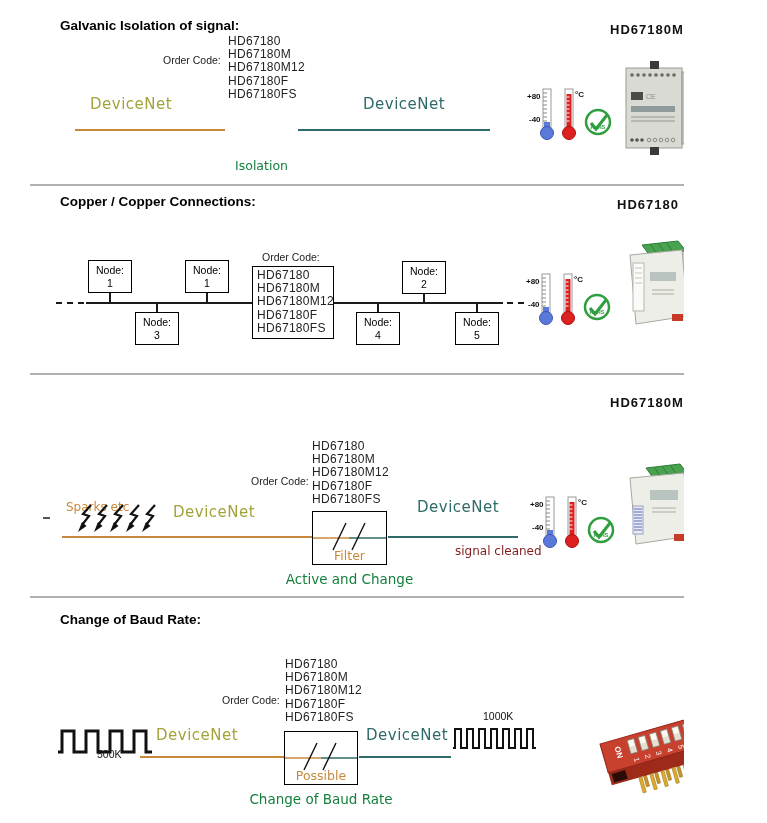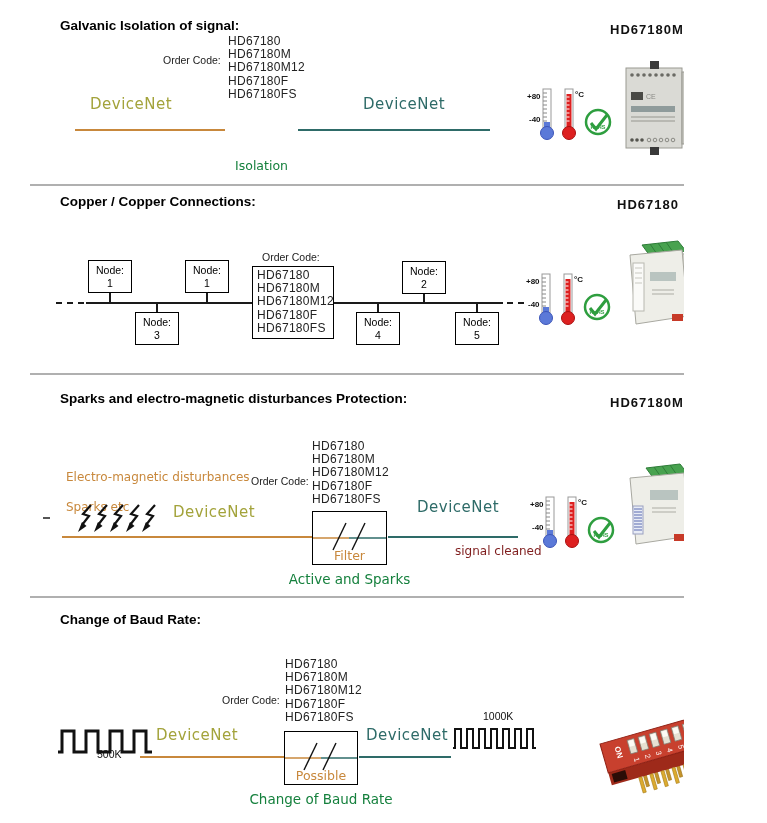--- a/index.html
+++ b/index.html
@@ -189,24 +189,22 @@
     <polygon points="10,17 62,12 68,78 16,86" fill="#eeeee8" stroke="#a8a8a0"></polygon>
     <rect x="13" y="25" width="11" height="48" fill="#fafaf8" stroke="#b8b8b0"></rect>
     <path d="M15 30h7 M15 35h7 M15 40h7 M15 45h7" stroke="#c8c8c0" stroke-width="1" fill="none"></path>
     <rect x="30" y="34" width="26" height="9" fill="#b9c4c0"></rect>
     <path d="M32 52h22 M32 56h22" stroke="#c2c2ba" stroke-width="1.5" fill="none"></path>
     <rect x="52" y="76" width="11" height="7" fill="#c73a28"></rect>
   </svg>
 
   <div class="abs sep" style="left:30px; top:373px; width:723px;"></div>
 
-  <div class="abs h" style="left:60px; top:391px;">Sparks and  electro-magnetic disturbances Protection:</div>
   <div class="abs pcode" style="left:610px; top:395px;">HD67180M12</div>
 
-  <div class="abs otext" style="left:66px; top:470px;">Electro-magnetic disturbances</div>
   <div class="abs otext" style="left:66px; top:500px;">Sparks etc</div>
 
   <div class="abs" style="left:43px; top:517px; width:7px; height:2px; background:#555;"></div>
 
   <svg class="abs" style="left:78px; top:503px;" width="84" height="32" viewBox="0 0 84 32">
     <g stroke="#111" stroke-width="2.2" fill="none">
       <path d="M13 2 L5 11 L11 13 L4 22"></path>
       <path d="M29 2 L21 11 L27 13 L20 22"></path>
       <path d="M45 2 L37 11 L43 13 L36 22"></path>
       <path d="M61 2 L53 11 L59 13 L52 22"></path>
@@ -237,21 +235,21 @@
 
   <div class="abs dbox" style="left:312px; top:511px; width:75px; height:54px;">
     <svg width="73" height="52" viewBox="0 0 73 52">
       <line x1="0" y1="26" x2="36" y2="26" stroke="#c8883c" stroke-width="1.6"></line>
       <line x1="36" y1="26" x2="73" y2="26" stroke="#2e6b68" stroke-width="1.6"></line>
       <line x1="20" y1="38" x2="33" y2="11" stroke="#111" stroke-width="1.4"></line>
       <line x1="39" y1="38" x2="52" y2="11" stroke="#111" stroke-width="1.4"></line>
     </svg>
     <div class="boxlabel">Filter</div>
   </div>
-  <div class="abs caption" style="left:282px; top:571px; width:135px;">Active and Sparks</div>
+  <div class="abs caption" style="left:282px; top:571px; width:135px;">Active and Change</div>
 
   <div class="abs dnet tealc" style="left:417px; top:498px;">DeviceNet</div>
   <div class="abs ttext" style="left:455px; top:544px;">signal cleaned</div>
 
   <svg class="abs" style="left:530px; top:494px;" width="86" height="56" viewBox="0 0 86 56">
     <rect x="16" y="3" width="8" height="39" fill="#fff" stroke="#999"></rect>
     <path d="M16 7h4 M16 11h4 M16 15h4 M16 19h4 M16 23h4 M16 27h4 M16 31h4 M16 35h4" stroke="#888" stroke-width="1" fill="none"></path>
     <rect x="17" y="36" width="6" height="6" fill="#5b79d8"></rect>
     <circle cx="20" cy="47" r="6.5" fill="#5b79d8" stroke="#3c55b8"></circle>
     <rect x="38" y="3" width="8" height="39" fill="#fff" stroke="#999"></rect>

